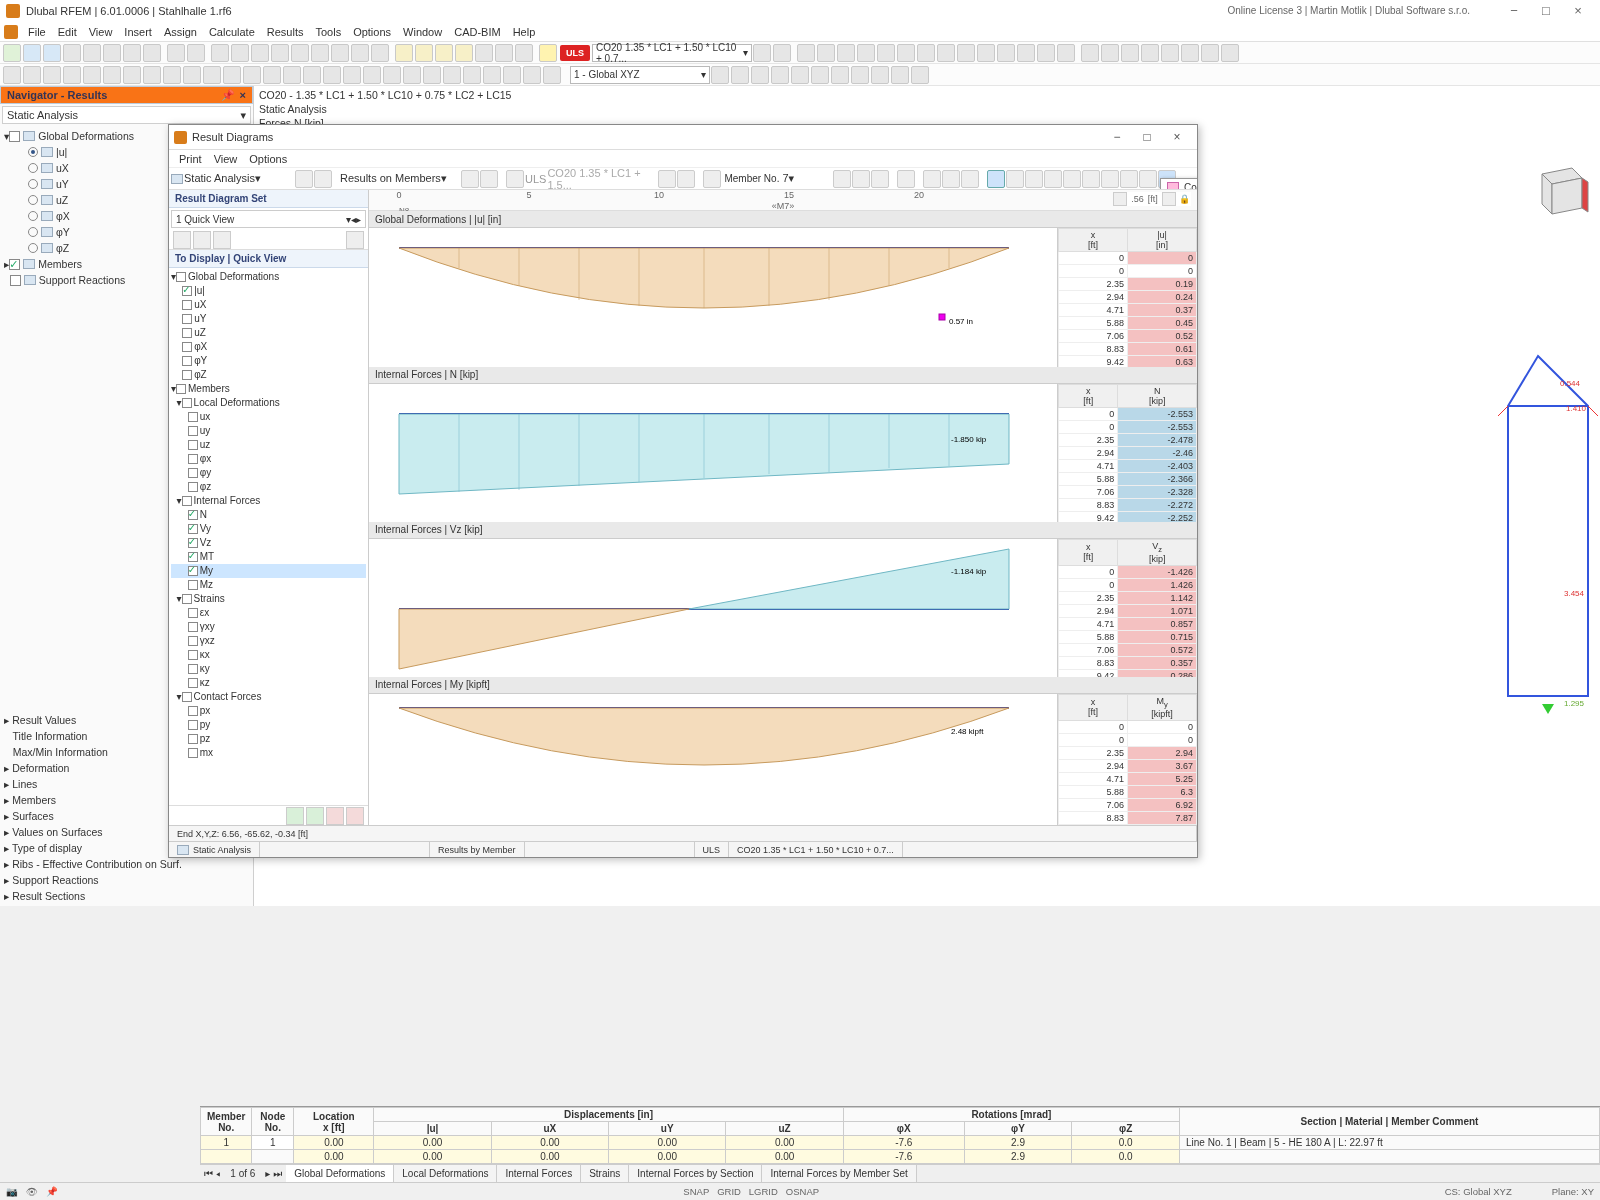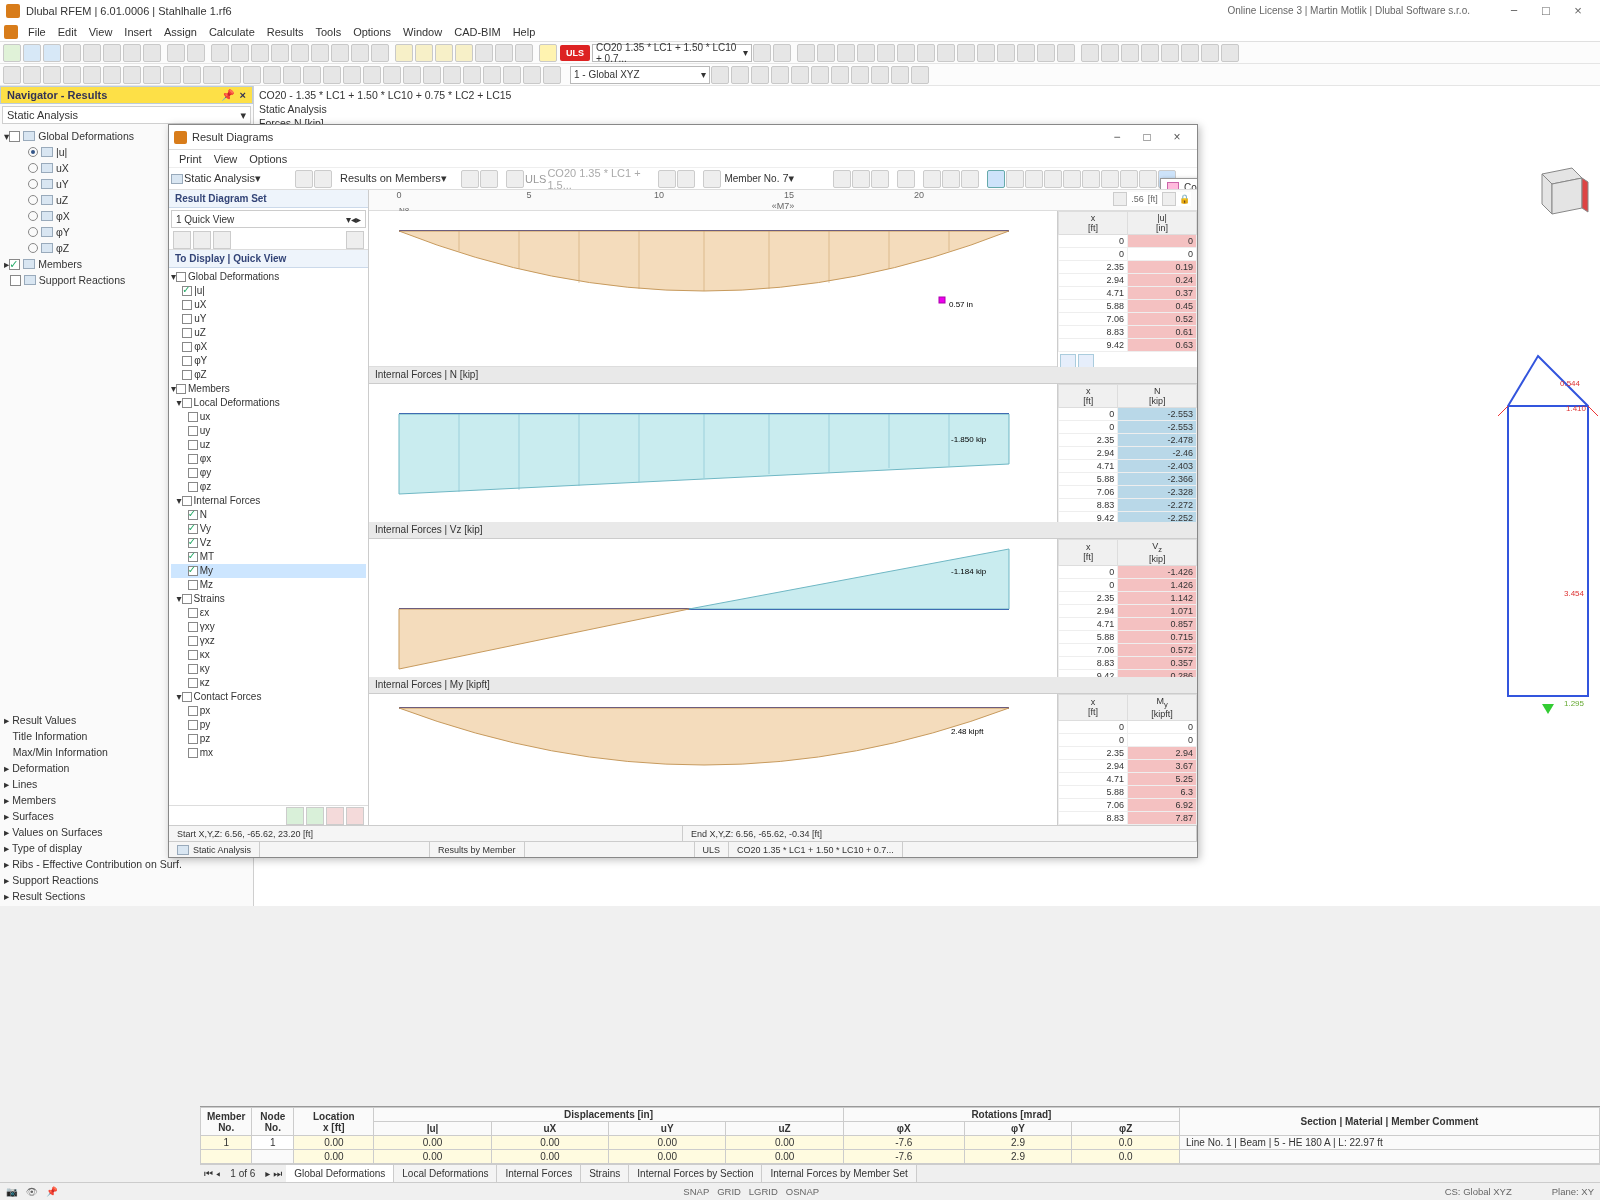--- a/index.html
+++ b/index.html
@@ -16,21 +16,21 @@
 .menubar span{padding:0 6px;cursor:default}
 
 .tb{height:22px;background:#fcfcfc;display:flex;align-items:center;border-bottom:1px solid #e5e5e5;padding:0 2px;gap:0px}
 .tb .i{width:18px;height:18px;background:#e6e6e6;border:1px solid #c9c9c9;border-radius:2px;margin:0 1px;flex:none}
 .tb .sep{width:4px}
 .tb .combo{height:18px;border:1px solid #b9b9b9;background:#fff;font-size:10px;padding:0 3px;display:flex;align-items:center;min-width:0}
 .tb .uls{width:30px;height:16px;background:#d22;color:#fff;font-size:9px;font-weight:bold;text-align:center;line-height:16px;border-radius:2px;margin:0 2px}
 
 .body{display:flex;position:relative}
 .nav{width:254px;background:#fafafa;border-right:1px solid #cfcfcf}
-.nav-title{height:18px;background:#fde047;border:1px solid #bcd;display:flex;align-items:center;padding:4px 6px;font-weight:bold;color:#335}
+.nav-title{height:18px;background:#f97316;border:1px solid #bcd;display:flex;align-items:center;padding:4px 6px;font-weight:bold;color:#335}
 .nav-title .x{margin-left:auto}
 .nav-drop{height:18px;background:#fff;border:1px solid #cfcfcf;margin:2px;padding:0 4px;display:flex;align-items:center}
 .tree{padding:2px 4px;font-size:10.5px;line-height:16px}
 .tree .row{display:flex;align-items:center;height:16px;white-space:nowrap}
 .tree .ind{display:inline-block;width:12px}
 .tree .cb{width:11px;height:11px;border:1px solid #888;margin-right:3px;background:#fff;position:relative;display:inline-block;flex:none}
 .tree .cb.ck::after{content:"✓";position:absolute;left:-1px;top:-4px;font-size:11px;color:#2a6}
 .tree .rad{width:10px;height:10px;border:1px solid #888;border-radius:50%;margin-right:3px;flex:none;display:inline-block;position:relative}
 .tree .rad.ck::after{content:"";position:absolute;left:2px;top:2px;width:4px;height:4px;background:#358;border-radius:50%}
 .tree .ic{width:12px;height:10px;background:#d9e6f2;border:1px solid #9ab;margin-right:3px;flex:none}
@@ -511,20 +511,23 @@
         <div style="position:absolute;right:6px;top:2px;font-size:9px;color:#666;display:flex;align-items:center;gap:4px;background:#fff">
           <span class="i" style="width:14px;height:14px;background:#eee;border:1px solid #ccc"></span>
           <span>.56</span>
           <span>[ft]</span>
           <span class="i" style="width:14px;height:14px;background:#eee;border:1px solid #ccc"></span>
           <span>🔒</span>
         </div>
       </div>
 
       <div class="diagram" style="height:160px">
+        <div class="title">
+            <span>Global Deformations | |u| [in]</span>
+          </div>
         <div class="plot">
           <svg width="660" height="140" viewBox="0 0 660 140">
             <line x1="30" y1="20" x2="640" y2="20" stroke="#13209e" stroke-width="2"></line>
             <path d="M30 20 Q335 140 640 20 Z" fill="#f4dcbc" stroke="#c79a5d"></path>
             <g stroke="#c79a5d" stroke-width="0.5">
               <line x1="90" y1="20" x2="90" y2="40"></line>
                 <line x1="150" y1="20" x2="150" y2="58"></line>
                 <line x1="210" y1="20" x2="210" y2="72"></line>
                 <line x1="270" y1="20" x2="270" y2="78"></line>
                 <line x1="335" y1="20" x2="335" y2="80"></line>
@@ -783,21 +786,20 @@
             </tbody>
               </table>
 
           </div>
         </div>
       </div>
     </div>
   </div>
 
   <div class="status">
-    <div class="cell" style="flex:1">Start X,Y,Z: 6.56, -65.62, 23.20 [ft]</div>
     <div class="cell" style="flex:1">End X,Y,Z: 6.56, -65.62, -0.34 [ft]</div>
   </div>
   <div class="status">
     <div class="cell">
         <span class="ic" style="width:12px;height:10px;background:#d9e6f2;border:1px solid #9ab;display:inline-block;margin-right:4px"></span>
         <span>Static Analysis</span>
       </div>
     <div class="cell" style="width:170px"></div>
     <div class="cell">
         <span>Results by Member</span>

